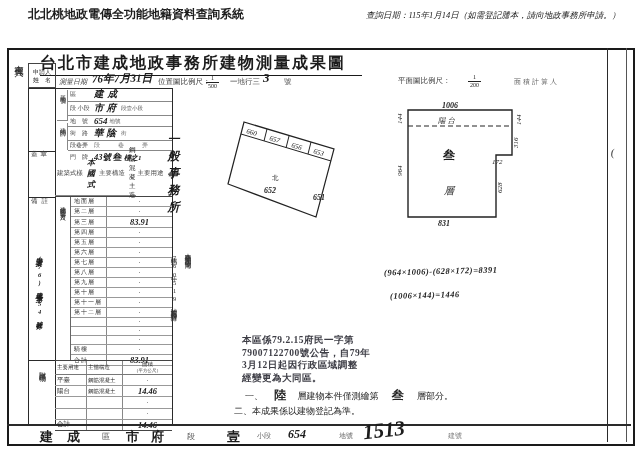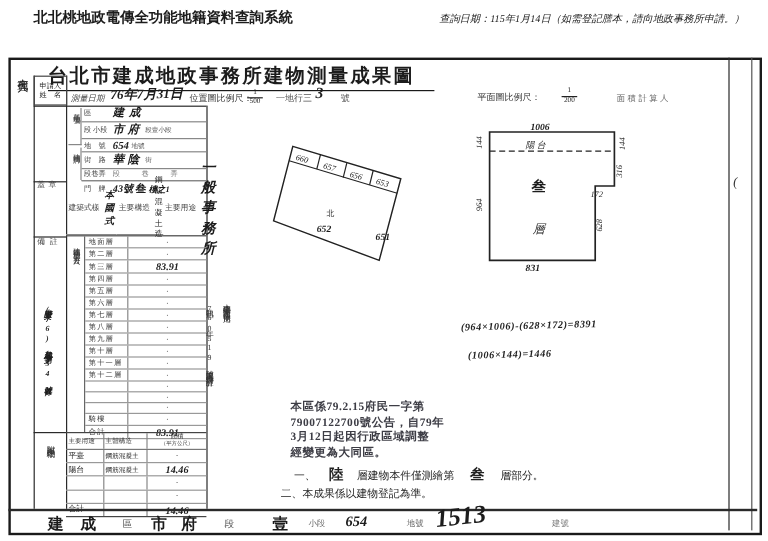--- a/index.html
+++ b/index.html
@@ -325,15 +325,15 @@
   <div class="line" style="left:7px;top:424px;width:624px;height:1.5px;"></div>
   <div class="abs" style="left:40px;top:428px;font-size:13px;font-weight:bold;letter-spacing:14px;">建成</div>
   <div class="abs" style="left:102px;top:431px;font-size:8px;color:#555;">區</div>
   <div class="abs" style="left:126px;top:428px;font-size:13px;font-weight:bold;letter-spacing:12px;">市府</div>
   <div class="abs" style="left:187px;top:431px;font-size:8px;color:#555;">段</div>
   <div class="abs stampch" style="left:227px;top:428px;font-size:13px;">壹</div>
   <div class="abs" style="left:257px;top:431px;font-size:7px;color:#666;text-align:right;">小段</div>
   <div class="abs hand" style="left:288px;top:427px;font-size:12px;">654</div>
   <div class="abs" style="left:339px;top:431px;font-size:7px;color:#666;">地號</div>
   <div class="abs hand" style="left:363px;top:418px;font-size:21px;transform:rotate(-6deg);">1513</div>
-  <div class="abs" style="left:460px;top:431px;font-size:7px;color:#777;">建號</div>
+  <div class="abs" style="left:448px;top:431px;font-size:7px;color:#777;">建號</div>
 
 </div>
 
 </body></html>

